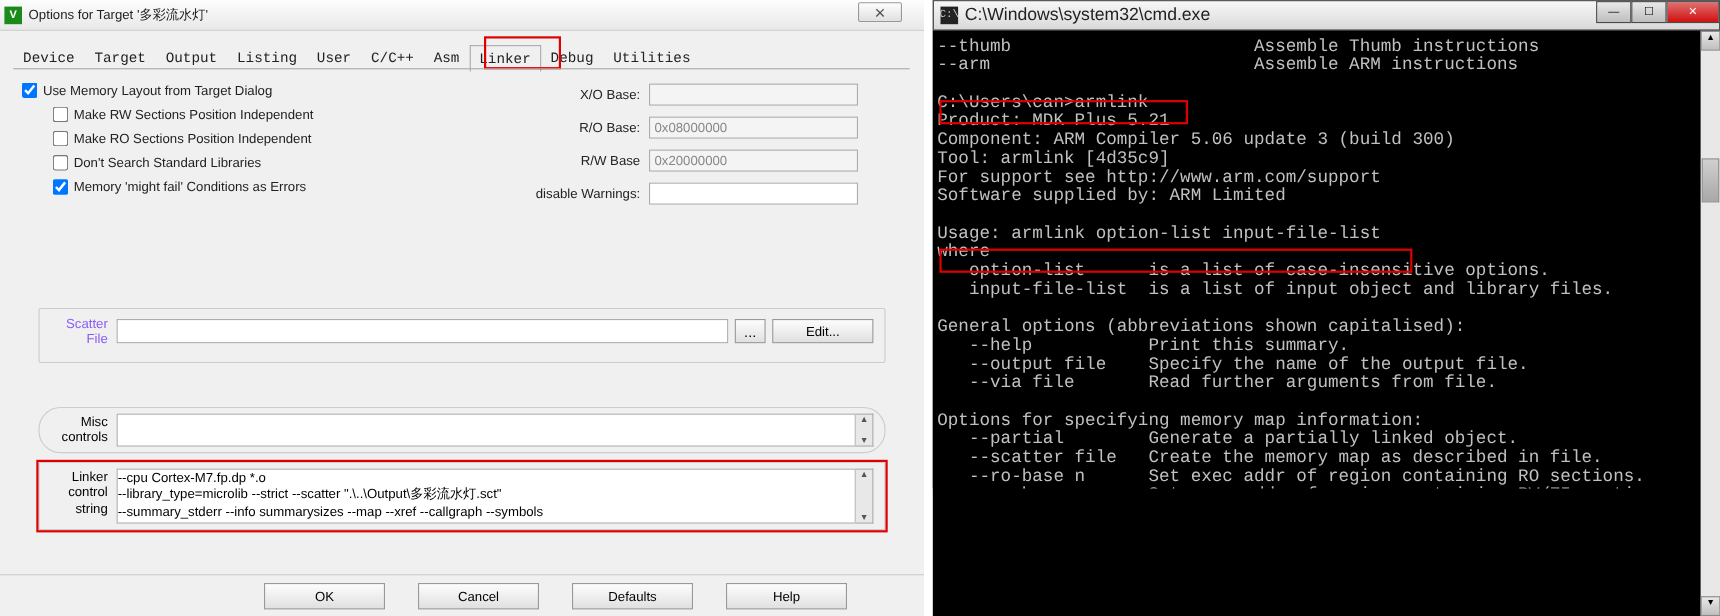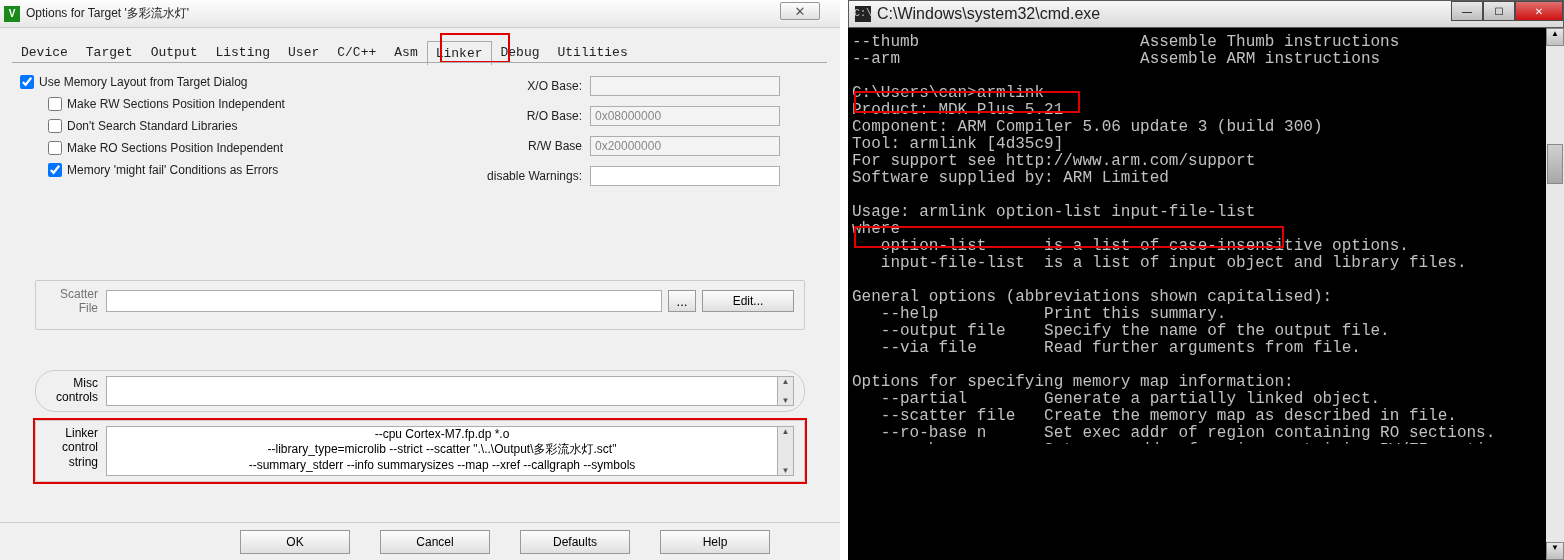--- a/index.html
+++ b/index.html
@@ -112,21 +112,21 @@
 .fieldgroup {
   position:absolute;
   border:1px solid #ccc;
   border-radius:2px;
 }
 .scatter-group {
   left:35px; top:280px;
   width:770px; height:50px;
 }
 .scatter-row { display:flex; align-items:center; padding:6px 10px; }
-.scatter-row .slabel { width:60px; text-align:right; padding-right:8px; font-size:12px; color:#737373; line-height:1.2; }
+.scatter-row .slabel { width:60px; text-align:right; padding-right:8px; font-size:12px; color:#8b5cf6; line-height:1.2; }
 .scatter-row input { flex:1; height:22px; border:1px solid #abadb3; padding:0 4px; }
 .browse-btn {
   width:28px; height:22px;
   margin-left:6px;
   border:1px solid #999;
   background:linear-gradient(#fdfdfd,#e0e0e0);
 }
 .edit-btn {
   width:92px; height:22px;
   margin-left:6px;
@@ -253,25 +253,25 @@
     <div class="chk-row">
       <input type="checkbox" class="chk" checked="" style="">
       <label>Use Memory Layout from Target Dialog</label>
     </div>
     <div class="chk-row indent">
       <input type="checkbox" class="chk" style="">
       <label>Make RW Sections Position Independent</label>
     </div>
     <div class="chk-row indent">
       <input type="checkbox" class="chk" style="">
-      <label>Don't Search Standard Libraries</label>
+      <label>Make RO Sections Position Independent</label>
     </div>
     <div class="chk-row indent">
       <input type="checkbox" class="chk" style="">
-      <label>Make RO Sections Position Independent</label>
+      <label>Don't Search Standard Libraries</label>
     </div>
     <div class="chk-row indent">
       <input type="checkbox" class="chk" checked="" style="">
       <label>Memory 'might fail' Conditions as Errors</label>
     </div>
   </div>
 
   <div class="right-pairs">
     <div class="pair-row">
       <div class="plabel">X/O Base:</div>
@@ -311,21 +311,21 @@
         <div class="tri">▼</div>
       </div>
     </div>
   </div>
 
   <div class="fieldgroup linker-group">
     <div class="misc-row">
       <div class="mlabel" style="white-space: pre-line;">Linker
 control
 string</div>
-      <textarea readonly="" style="height: 50px; text-align: center;">--cpu Cortex-M7.fp.dp *.o
+      <textarea readonly="" style="height: 50px;">--cpu Cortex-M7.fp.dp *.o
 --library_type=microlib --strict --scatter ".\..\Output\多彩流水灯.sct"
 --summary_stderr --info summarysizes --map --xref --callgraph --symbols</textarea>
       <div class="scroll-arrow" style="height:50px">
         <div class="tri">▲</div>
         <div class="tri">▼</div>
       </div>
     </div>
   </div>
   <div class="red-linker-highlight"></div>
 

